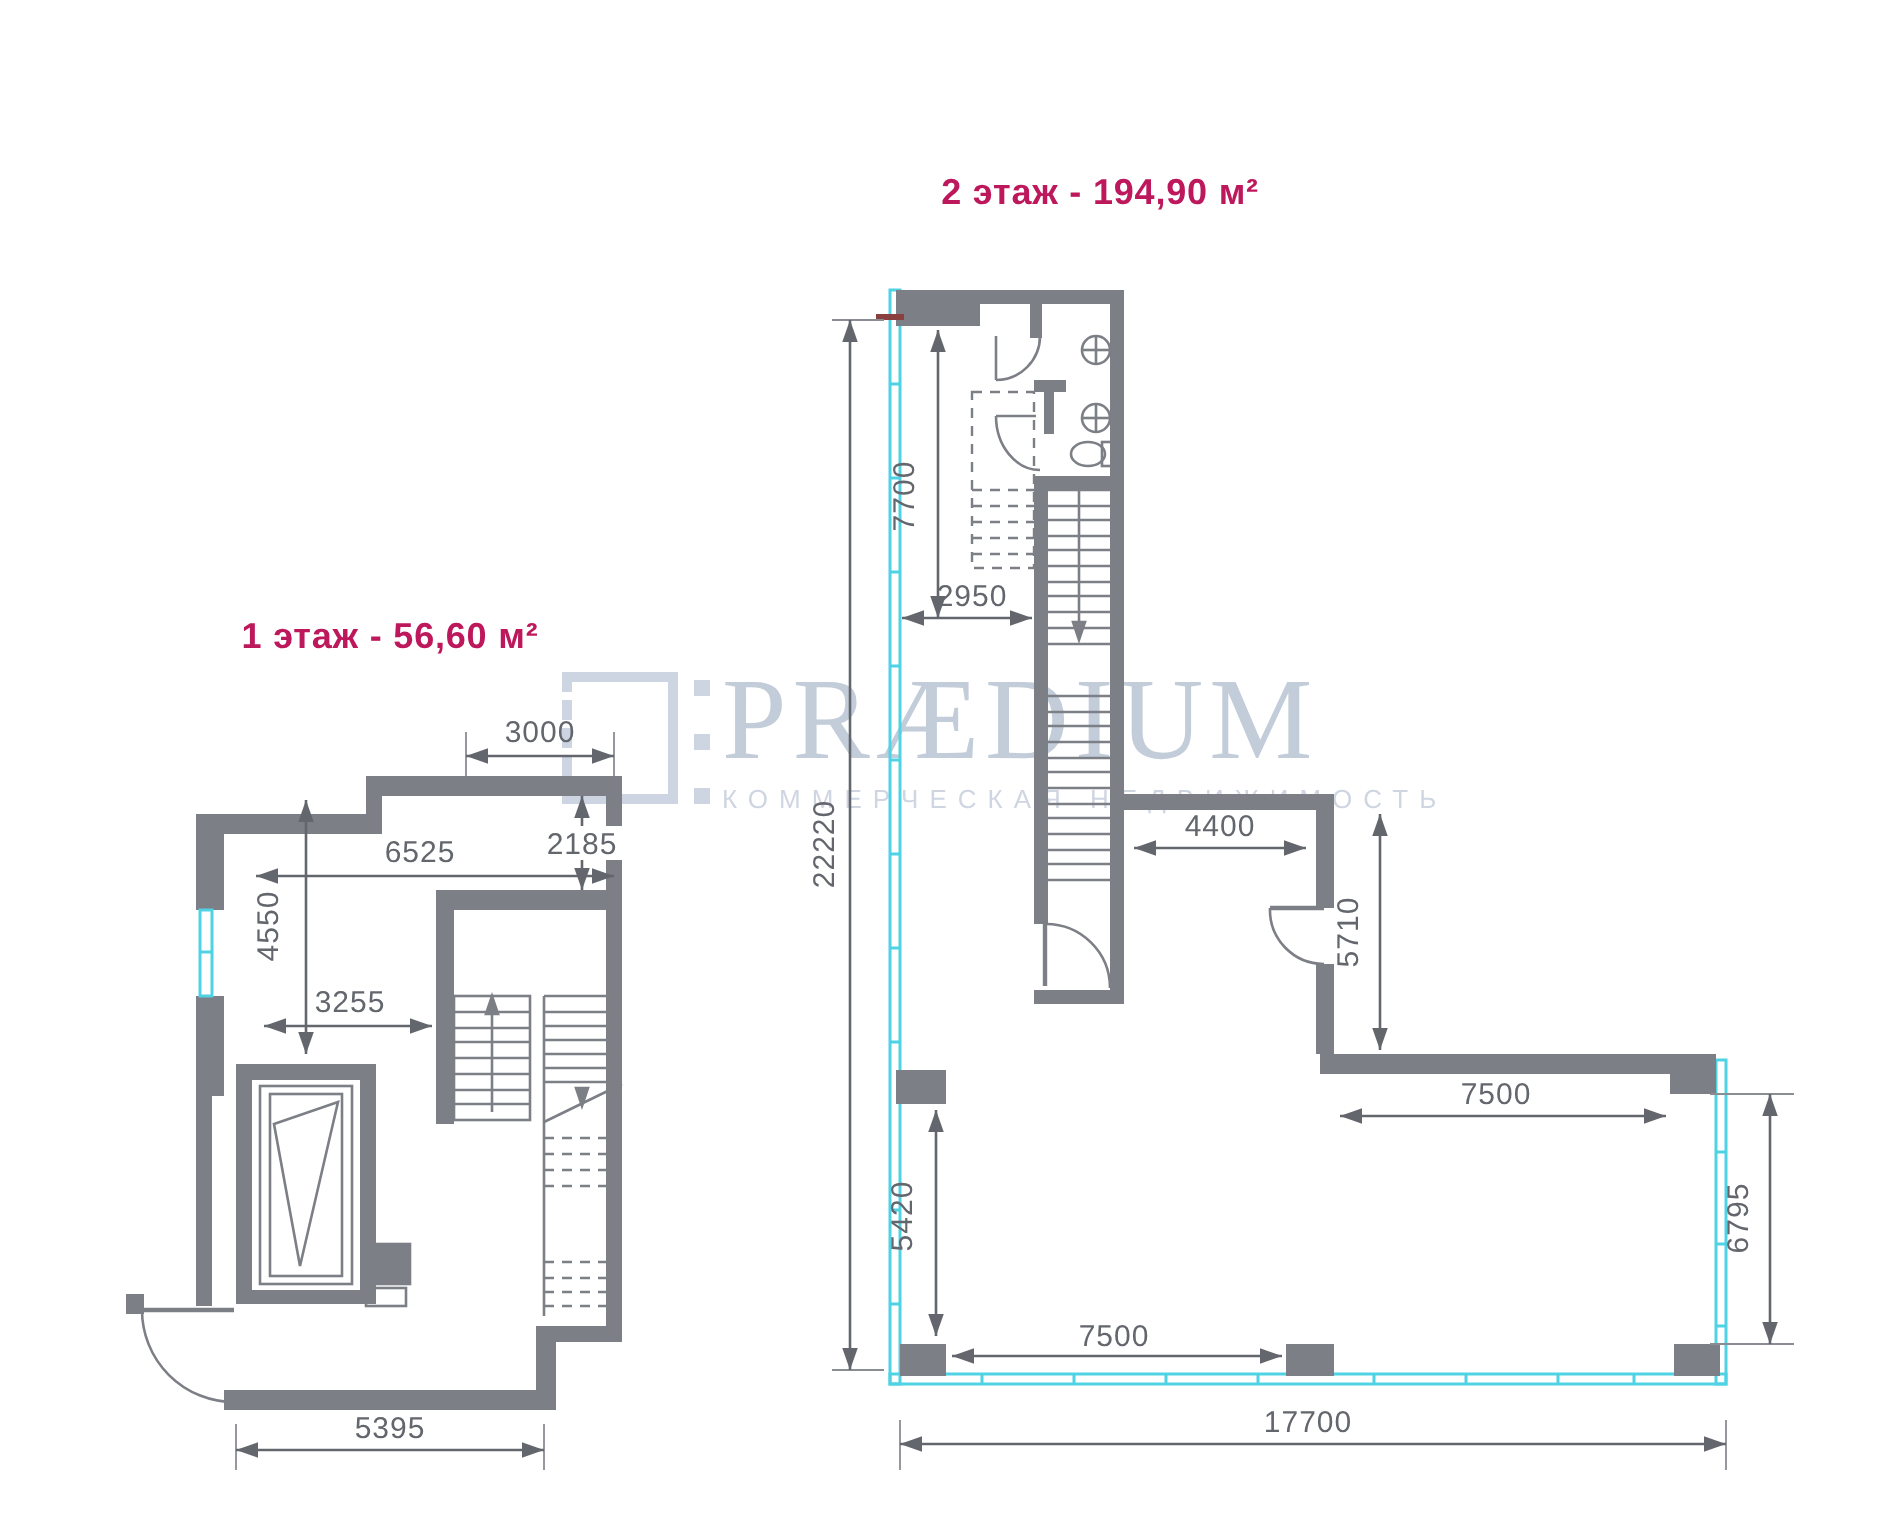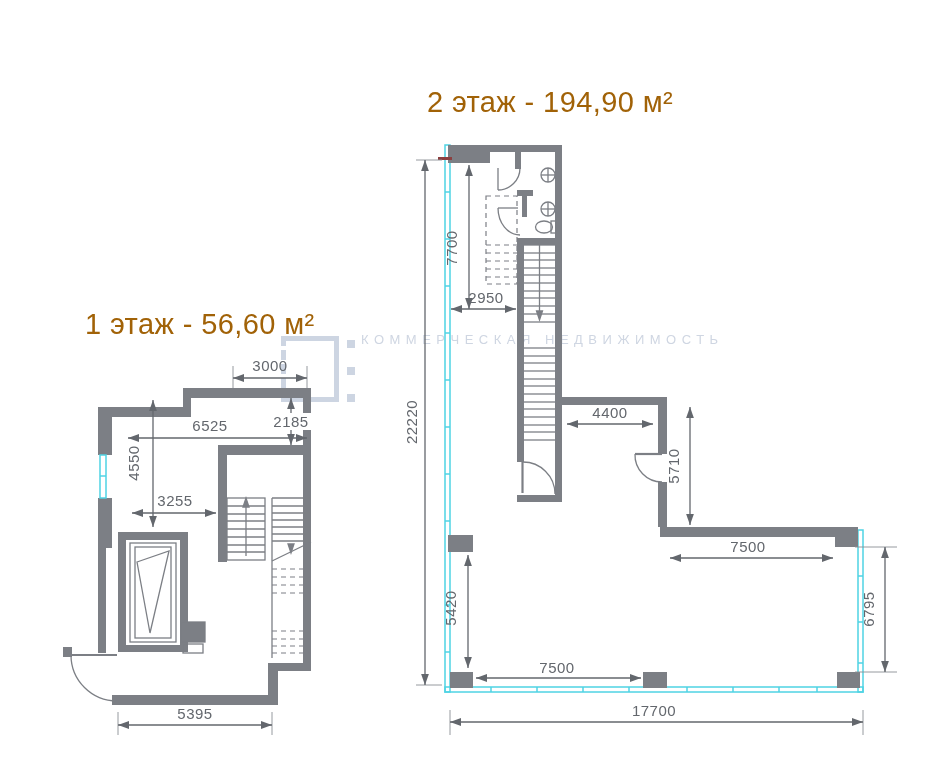--- a/index.html
+++ b/index.html
@@ -1,21 +1,21 @@
 <!DOCTYPE html>
 <html><head>
 <meta charset="utf-8">
 <style>
   html,body{margin:0;padding:0;background:#ffffff;}
   .canvas{
     position:relative;width:947px;height:768px;background:#ffffff;overflow:hidden;
     font-family:"Liberation Sans",sans-serif;
   }
   .floor-title{
-    position:absolute;color:#a16207;font-size:29px;font-weight:400;
+    position:absolute;color:#be185d;font-size:18px;font-weight:700;
     letter-spacing:.4px;text-align:center;z-index:3;white-space:nowrap;
   }
   #title-floor2{left:420px;top:86px;width:260px;}
   #title-floor1{left:85px;top:308px;width:220px;}
   .wm{
     position:absolute;left:281px;top:330px;display:flex;align-items:flex-start;
     z-index:1;pointer-events:none;
   }
   .wm-square{
     width:48px;height:56px;margin-top:6px;
@@ -48,20 +48,21 @@
   <div class="floor-title" id="title-floor1">1 этаж - 56,60 м²</div>
 
   <div class="wm">
     <div class="wm-square"></div>
     <div class="wm-colon">
         <span></span>
         <span></span>
         <span></span>
       </div>
     <div>
+      <div class="wm-brand">PRÆDIUM</div>
       <div class="wm-tagline">КОММЕРЧЕСКАЯ НЕДВИЖИМОСТЬ</div>
     </div>
   </div>
 
   <svg id="plan1" class="plan" width="260" height="390" viewBox="0 0 260 390">
     <defs>
       <marker id="f1arr" markerWidth="10" markerHeight="8" refX="8.5" refY="3.5" orient="auto-start-reverse">
         <path d="M0,0.5 L8.5,3.5 L0,6.5 z" fill="#63676d"></path>
       </marker>
     </defs>

